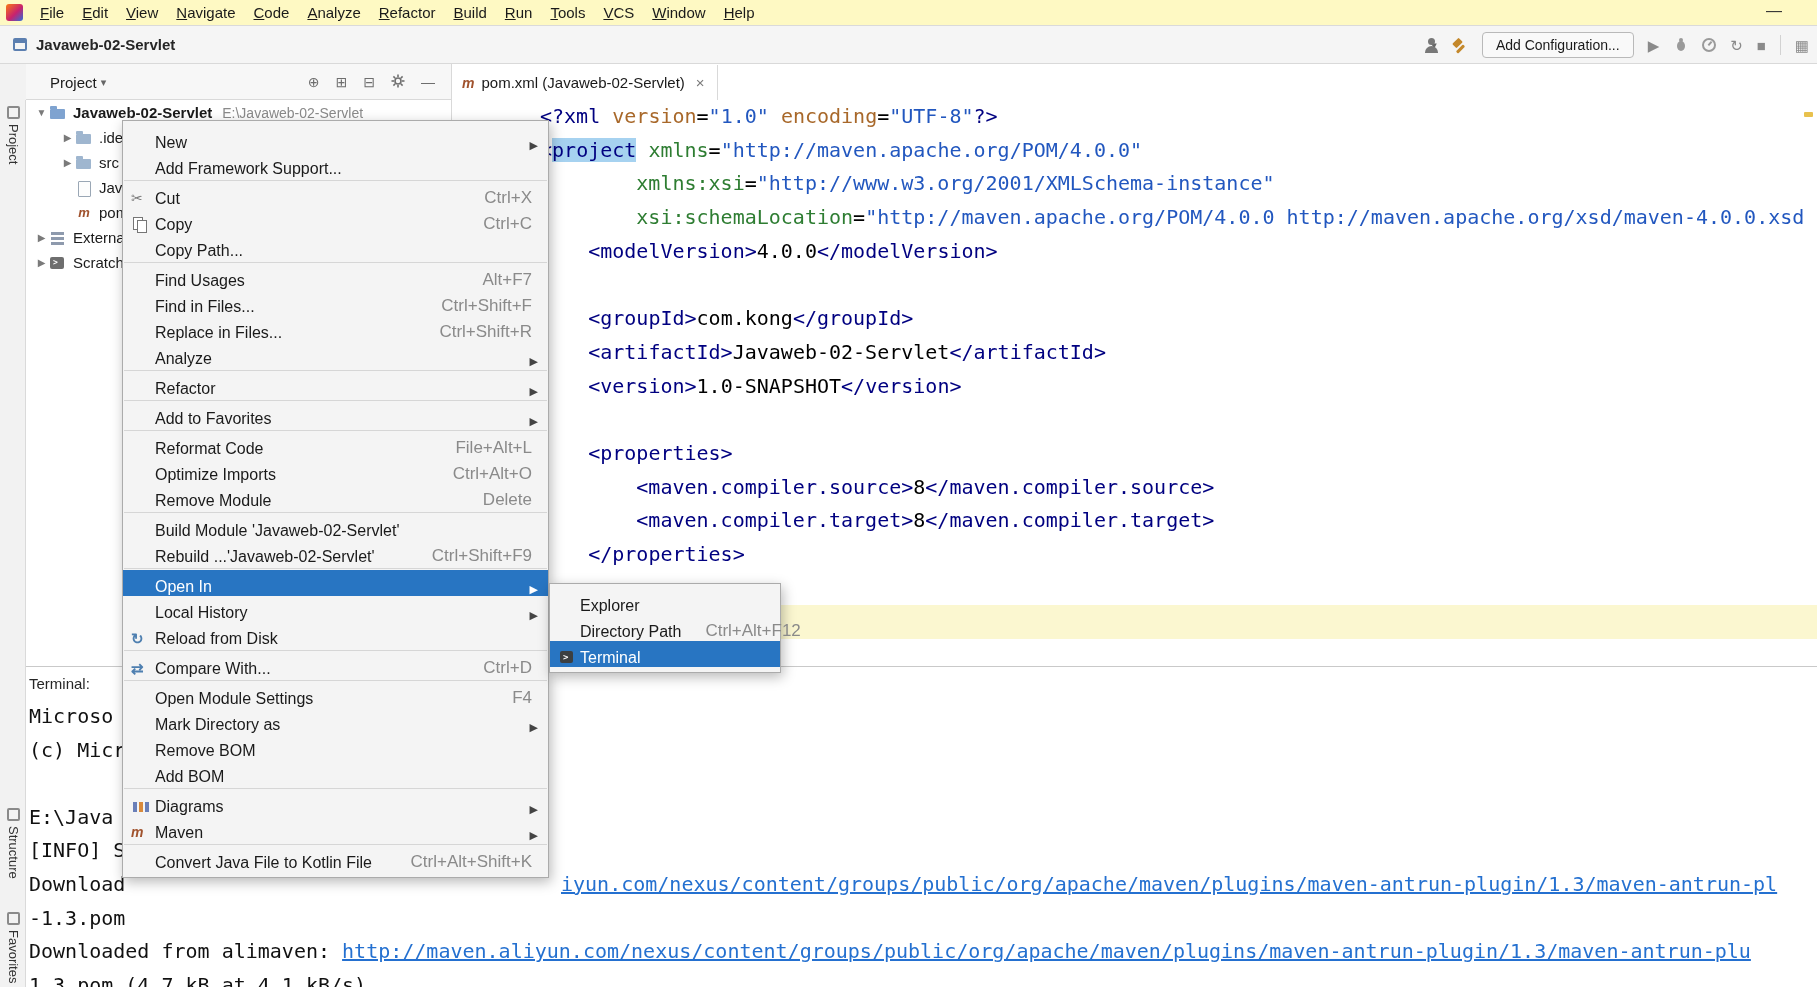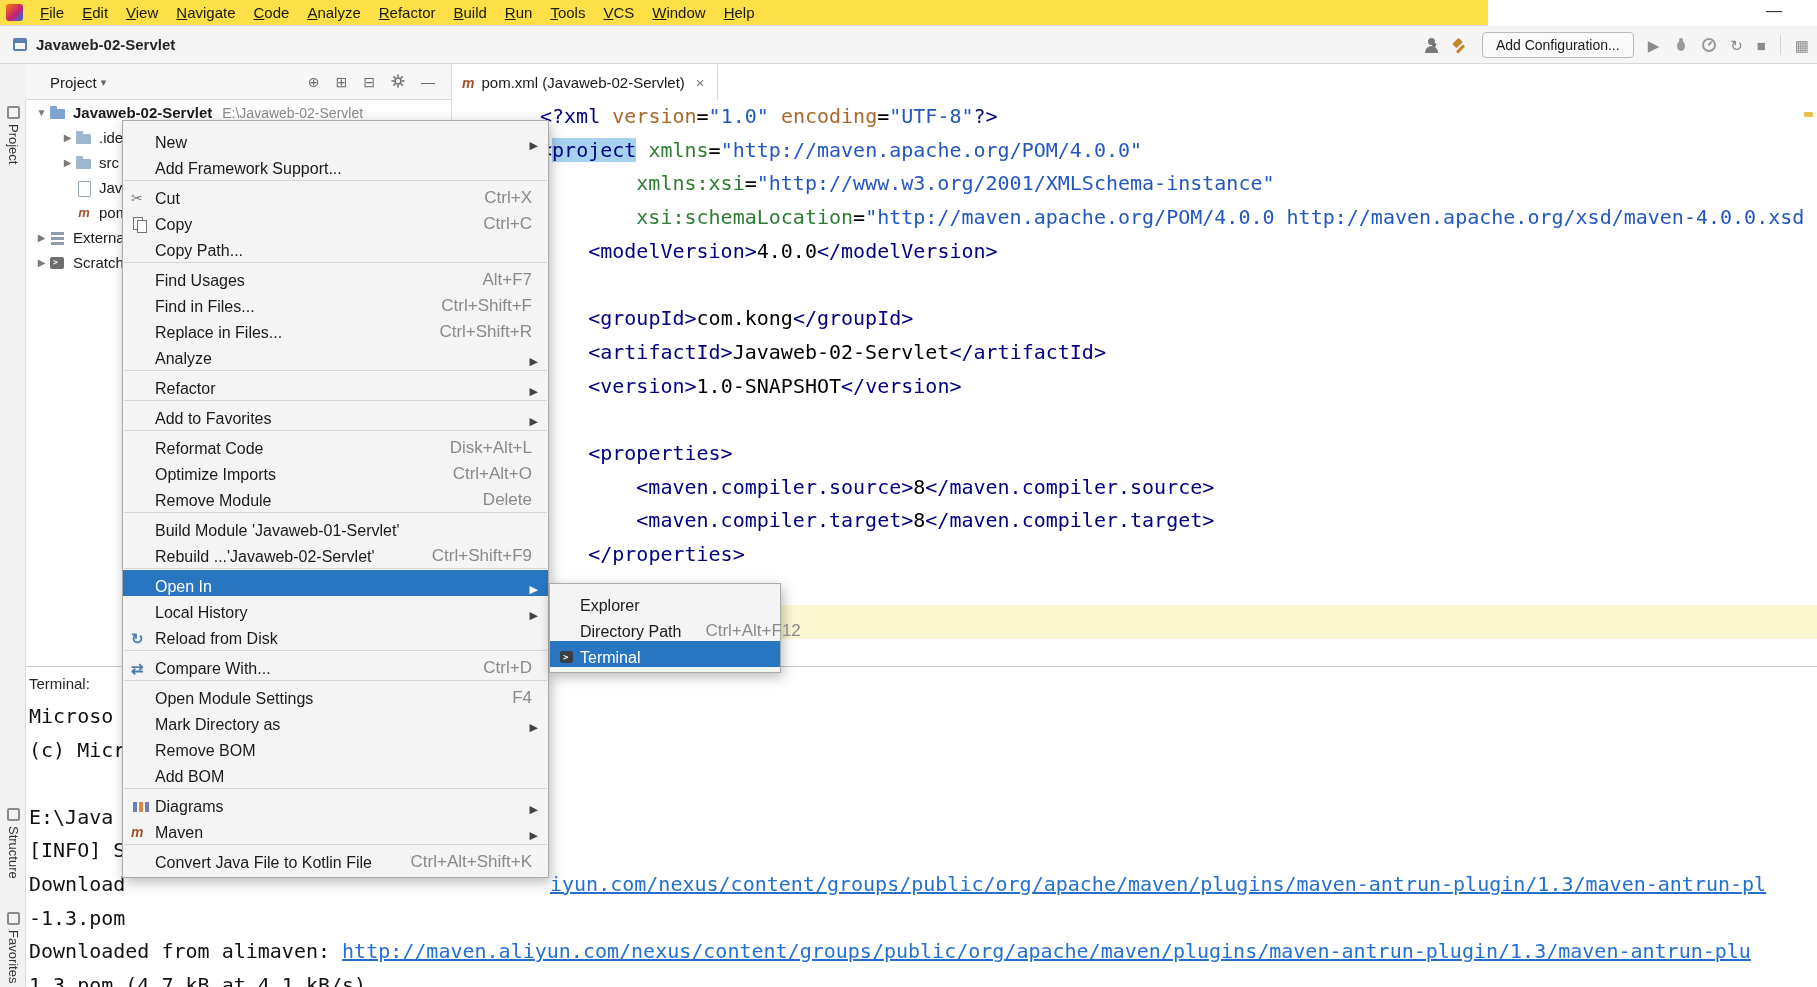--- a/index.html
+++ b/index.html
@@ -1,21 +1,21 @@
 <!DOCTYPE html>
 <html style="--accent: #2875C2; --link: #2470D0; --xml_tag: #000080; --xml_attr: #2E7D32; --xml_pi_attr: #A8682A; --xml_string: #2257BF; --caret_line: #FBF7D0; --word_highlight: #A6D2F0;"><head>
 <meta charset="utf-8">
 <style>
   * { margin:0; padding:0; box-sizing:border-box; }
   html,body { width:1817px; height:987px; overflow:hidden; background:#fff;
               font-family:"Liberation Sans", sans-serif; }
 
   
-  .titlebar { position:absolute; left:0; top:0; width:1488px; height:26px;
-              background:#fde047; border-bottom:1px solid #DADADA;
+  .titlebar { position:absolute; left:0; top:0; width:1817px; height:26px;
+              background:#fef9c3; border-bottom:1px solid #DADADA;
               display:flex; align-items:center; }
   .app-logo { width:17px; height:17px; border-radius:3px; margin:0 8px 0 6px;
               background:linear-gradient(135deg,#F97A12,#C9226E 55%,#2E6FD9); }
   .mb-item { font-size:15px; color:#1a1a1a; padding:0 9px; height:26px;
              line-height:26px; cursor:default; }
   .mb-item::first-letter { text-decoration:underline; }
   .win-title { position:absolute; left:985px; transform:translateX(-50%);
                font-size:13px; color:#7c7c7c; white-space:nowrap;margin-top:40px; }
   .win-min { position:absolute; left:1757px; top:0; width:34px; height:25px;
              text-align:center; line-height:22px; font-size:16px; color:#333; }
@@ -327,21 +327,21 @@
 </div>
 
 <div class="terminal">
   <div class="term-title">Terminal:</div>
   <div>
       <div class="term-line" style="top: 37px; left: 3px;"><span>Microso</span></div>
       <div class="term-line" style="top: 70.6px; left: 3px;"><span>(c) Micr</span></div>
       <div class="term-line" style="top: 137.8px; left: 3px;"><span>E:\Java</span></div>
       <div class="term-line" style="top: 171.4px; left: 3px;"><span>[INFO] S</span></div>
       <div class="term-line" style="top: 205px; left: 3px;"><span>Download</span></div>
-      <div class="term-line" style="top: 205px; left: 524px;"><span class="term-link">iyun.com/nexus/content/groups/public/org/apache/maven/plugins/maven-antrun-plugin/1.3/maven-antrun-pl</span></div>
+      <div class="term-line" style="top: 205px; left: 535px;"><span class="term-link">iyun.com/nexus/content/groups/public/org/apache/maven/plugins/maven-antrun-plugin/1.3/maven-antrun-pl</span></div>
       <div class="term-line" style="top: 238.6px; left: 3px;"><span>-1.3.pom</span></div>
       <div class="term-line" style="top: 272.2px; left: 3px;"><span>Downloaded from alimaven: </span><span class="term-link">http://maven.aliyun.com/nexus/content/groups/public/org/apache/maven/plugins/maven-antrun-plugin/1.3/maven-antrun-plu</span></div>
       <div class="term-line" style="top: 305.8px; left: 3px;"><span>1.3.pom (4.7 kB at 4.1 kB/s)</span></div>
     </div>
 </div>
 
 <div class="ctx-menu">
     <div class="menu-item">
       <span class="mi-icon"></span>
       <span class="mi-label">New</span>
@@ -398,36 +398,36 @@
     <div class="menu-sep"></div>
     <div class="menu-item">
       <span class="mi-icon"></span>
       <span class="mi-label">Add to Favorites</span>
       <span class="mi-right sub">▶</span>
     </div>
     <div class="menu-sep"></div>
     <div class="menu-item">
       <span class="mi-icon"></span>
       <span class="mi-label">Reformat Code</span>
-      <span class="mi-right">Disk+Alt+L</span>
+      <span class="mi-right">File+Alt+L</span>
     </div>
     <div class="menu-item">
       <span class="mi-icon"></span>
       <span class="mi-label">Optimize Imports</span>
       <span class="mi-right">Ctrl+Alt+O</span>
     </div>
     <div class="menu-item">
       <span class="mi-icon"></span>
       <span class="mi-label">Remove Module</span>
       <span class="mi-right">Delete</span>
     </div>
     <div class="menu-sep"></div>
     <div class="menu-item">
       <span class="mi-icon"></span>
-      <span class="mi-label">Build Module 'Javaweb-01-Servlet'</span>
+      <span class="mi-label">Build Module 'Javaweb-02-Servlet'</span>
       <span class="mi-right"></span>
     </div>
     <div class="menu-item">
       <span class="mi-icon"></span>
       <span class="mi-label">Rebuild ...'Javaweb-02-Servlet'</span>
       <span class="mi-right">Ctrl+Shift+F9</span>
     </div>
     <div class="menu-sep"></div>
     <div class="menu-item selected">
       <span class="mi-icon"></span>

